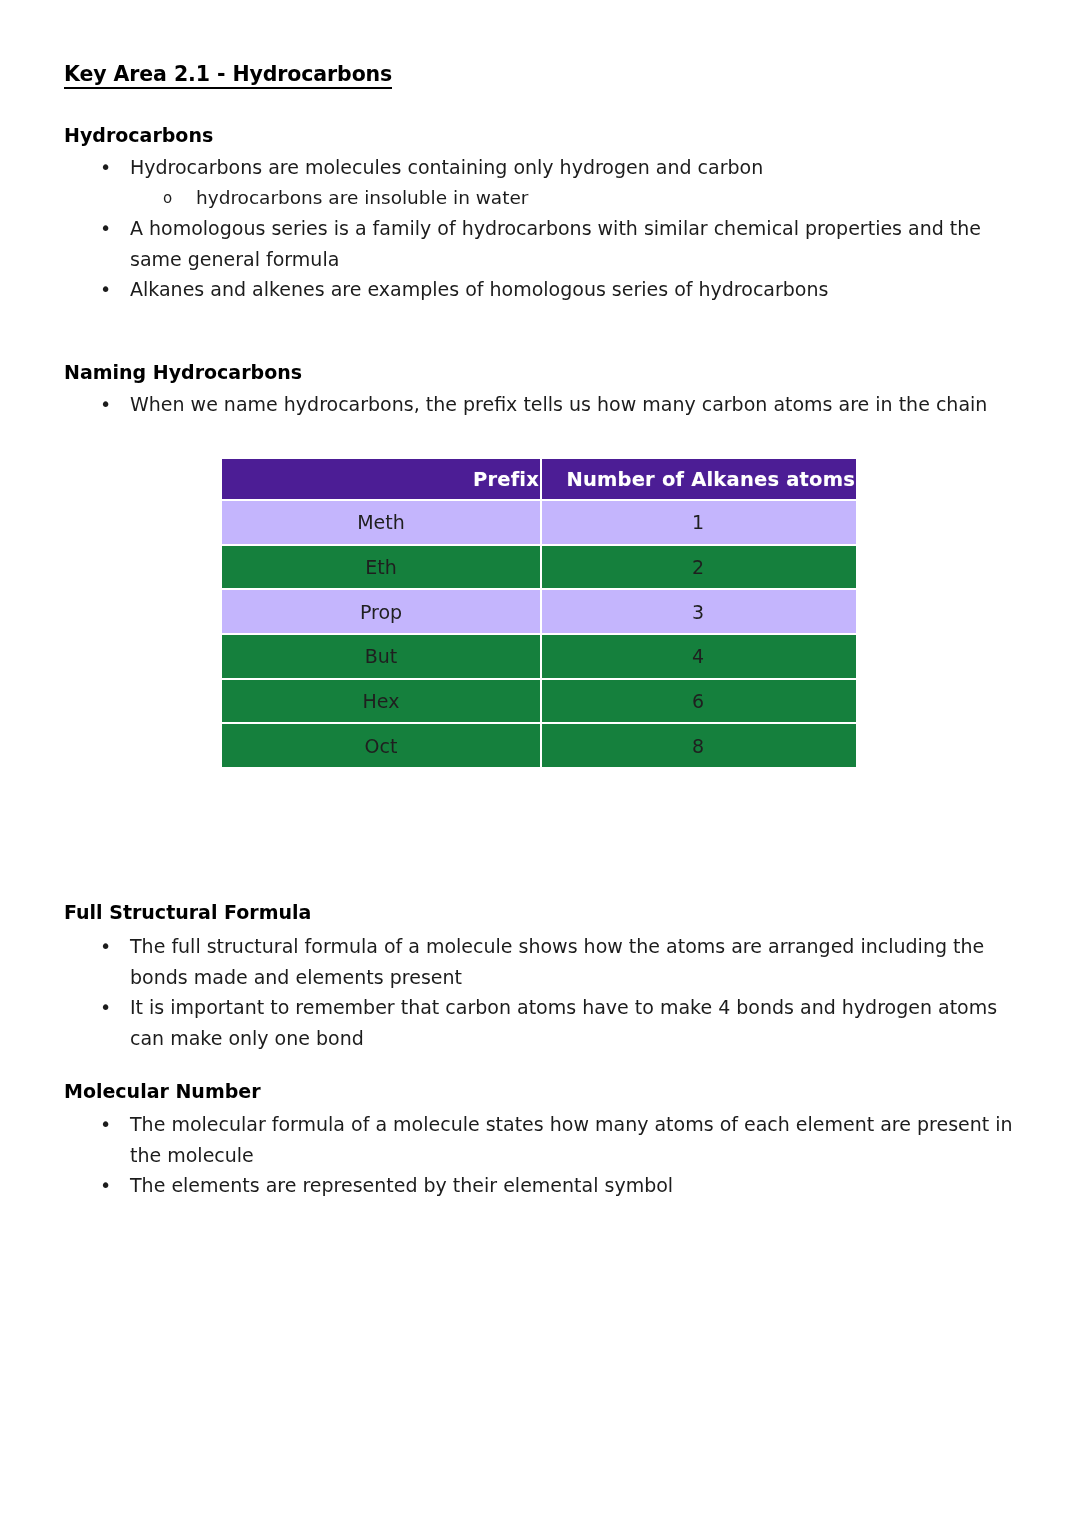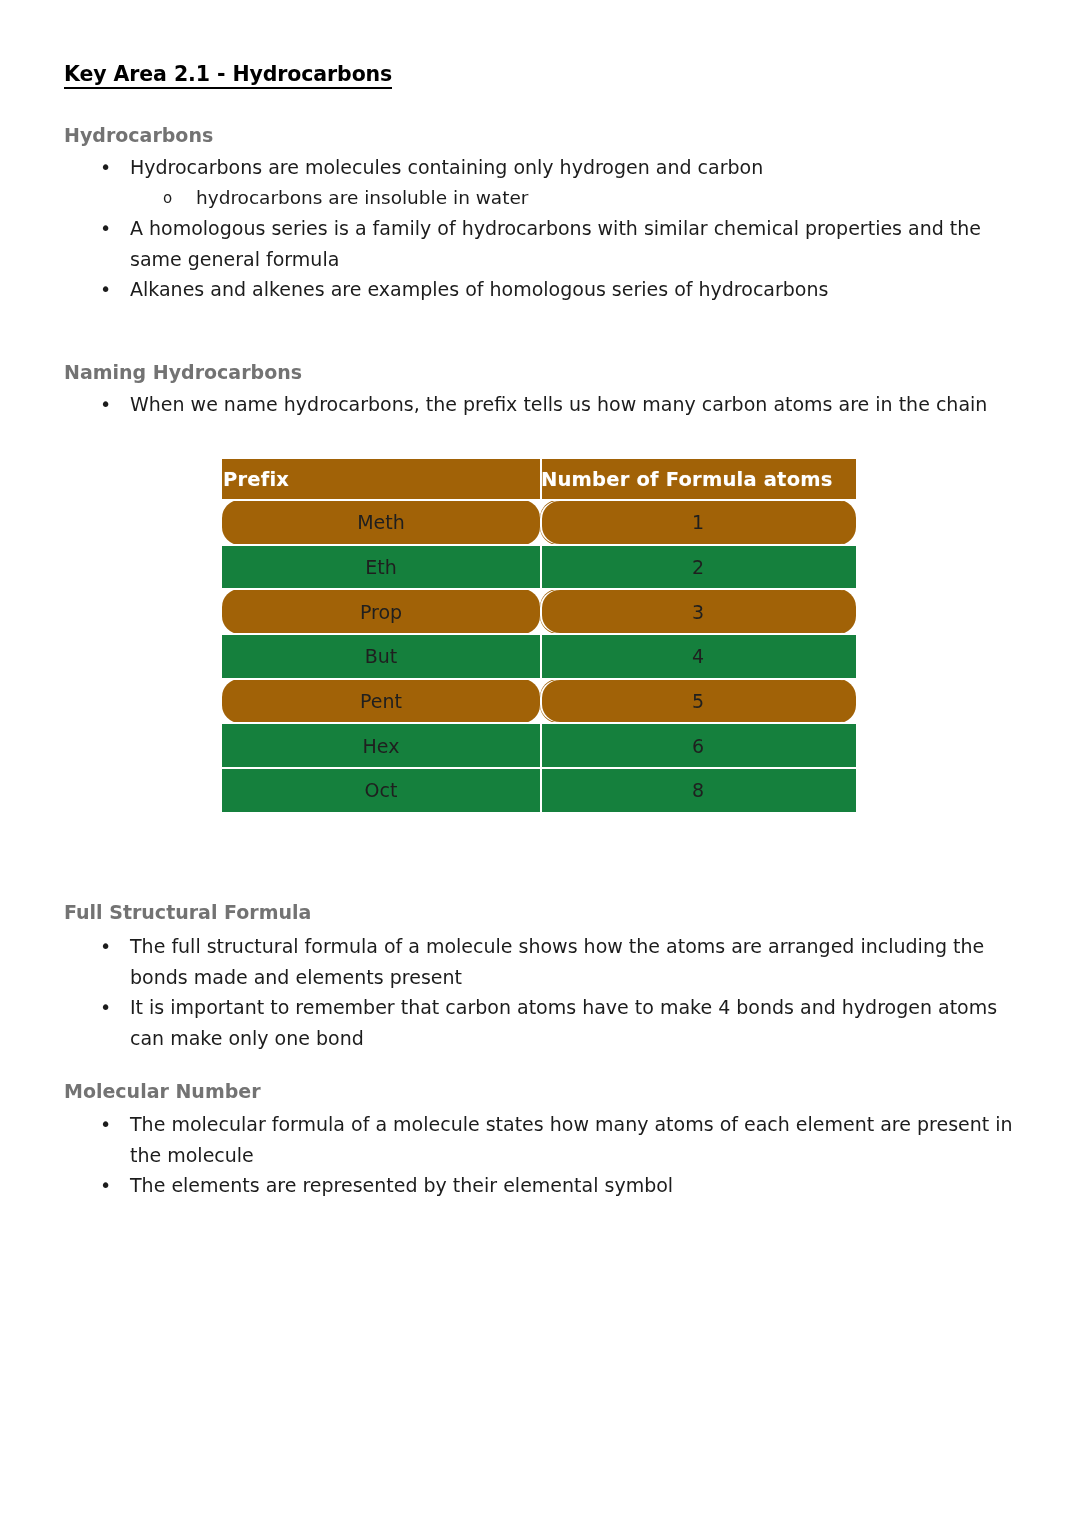--- a/index.html
+++ b/index.html
@@ -37,21 +37,21 @@
     display: inline-block;
     white-space: nowrap;
   }
 
   
   .section-heading {
     position: absolute;
     left: 64px;
     font-size: 19px;
     font-weight: bold;
-    color: #737373;
+    color: #000000;
     white-space: nowrap;
   }
 
   
   .bullet-list {
     position: absolute;
     left: 64px;
     width: 952px;
   }
   .bullet-item {
@@ -88,43 +88,43 @@
     left: 222px;
     top: 459px;
     width: 634px;
     border-collapse: collapse;
     table-layout: fixed;
   }
   .prefix-table col.c1 { width: 318px; }
   .prefix-table col.c2 { width: 316px; }
 
   .prefix-table th {
-    background: #a16207;
+    background: #4c1d95;
     color: #ffffff;
     font-size: 19.5px;
     font-weight: bold;
     height: 38px;
-    text-align: left;
+    text-align: right;
     vertical-align: middle;
     border: none;
     letter-spacing: 0.2px;
     text-shadow: 0 0 1px rgba(255,255,255,0.35);
   }
   .prefix-table th.th-divider {
     box-shadow: inset 2px 0 0 #ffffff;
   }
   .prefix-table td {
     height: 40.7px;
     text-align: center;
     vertical-align: middle;
     font-size: 19px;
     color: #1f1f1f;
     border: none;
   }
-  .prefix-table tbody tr.odd td { background: #a16207; border-radius: 18px; }
+  .prefix-table tbody tr.odd td { background: #c4b5fd; }
   .prefix-table tbody tr.even td { background: #15803d; }
   .prefix-table td.col-num {
     box-shadow: inset 2px 0 0 #ffffff;
   }
   .prefix-table tbody tr td {
     border-top: 2px solid #ffffff;
   }
 </style>
 </head>
 <body>
@@ -164,44 +164,40 @@
   </div>
 
   <table class="prefix-table">
     <colgroup>
         <col class="c1">
         <col class="c2">
       </colgroup>
     <thead>
       <tr>
         <th>Prefix</th>
-        <th class="th-divider">Number of Formula atoms</th>
+        <th class="th-divider">Number of Alkanes atoms</th>
       </tr>
     </thead>
     <tbody>
       <tr class="odd">
         <td class="col-prefix">Meth</td>
         <td class="col-num">1</td>
       </tr>
       <tr class="even">
         <td class="col-prefix">Eth</td>
         <td class="col-num">2</td>
       </tr>
       <tr class="odd">
         <td class="col-prefix">Prop</td>
         <td class="col-num">3</td>
       </tr>
       <tr class="even">
         <td class="col-prefix">But</td>
         <td class="col-num">4</td>
       </tr>
-      <tr class="odd">
-        <td class="col-prefix">Pent</td>
-        <td class="col-num">5</td>
-      </tr>
       <tr class="even">
         <td class="col-prefix">Hex</td>
         <td class="col-num">6</td>
       </tr>
       <tr class="even">
         <td class="col-prefix">Oct</td>
         <td class="col-num">8</td>
       </tr>
     </tbody>
   </table>

